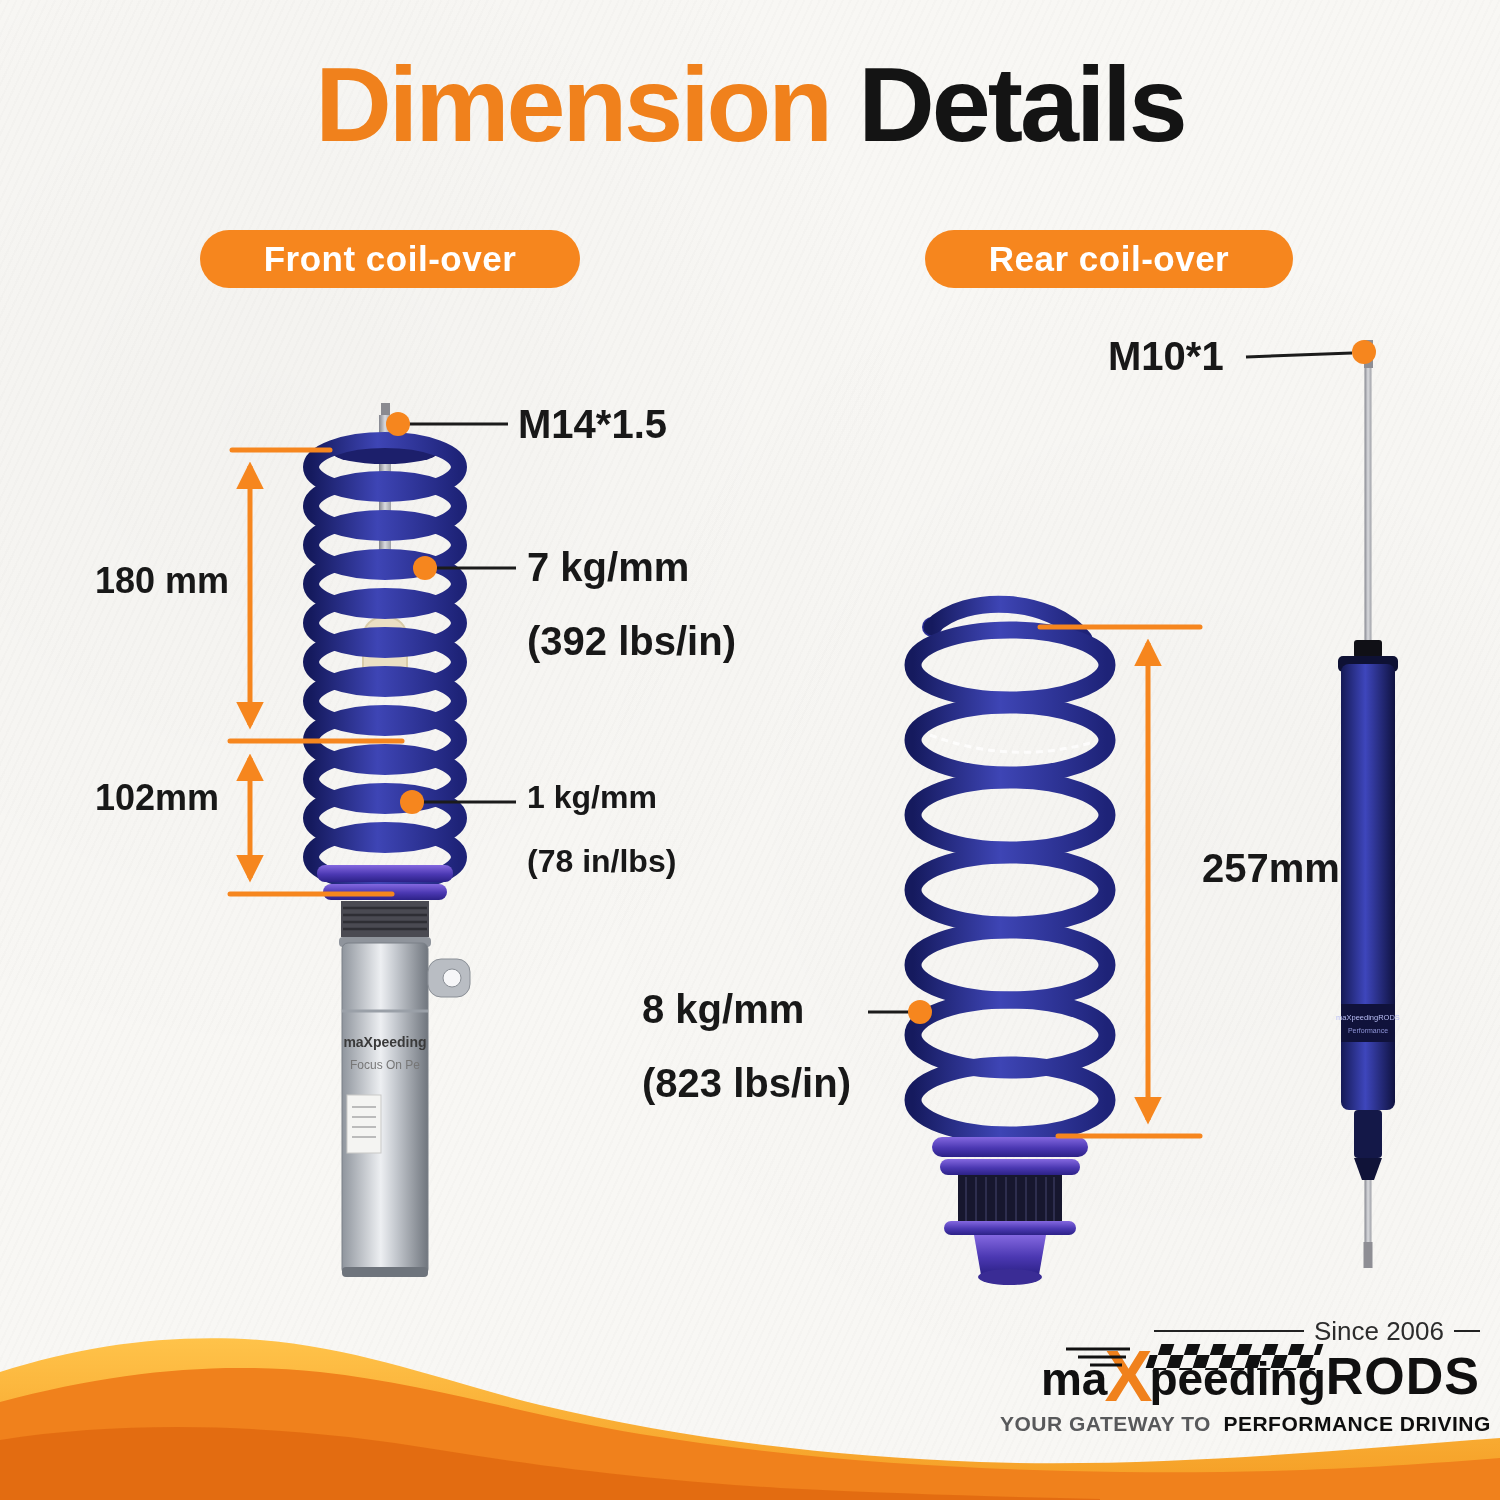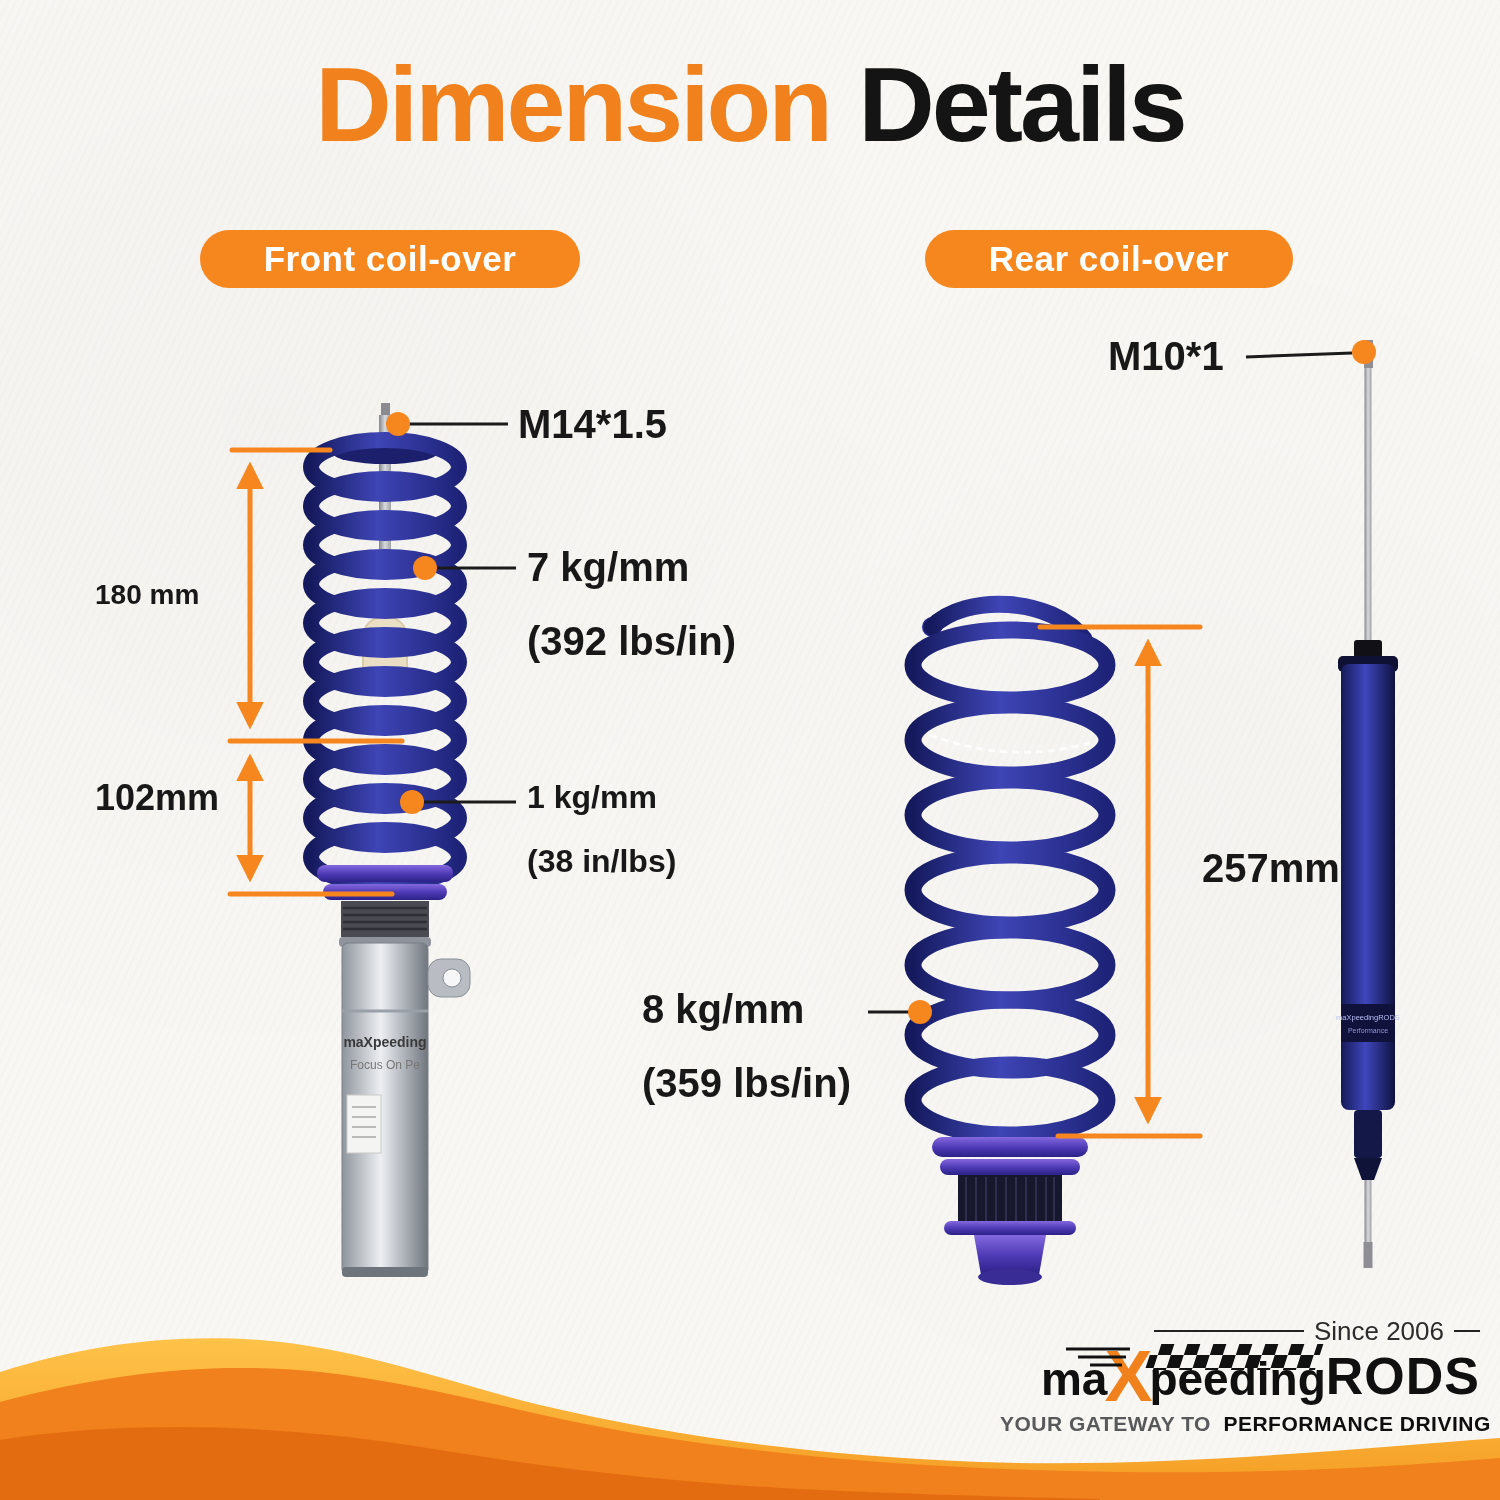--- a/index.html
+++ b/index.html
@@ -29,21 +29,21 @@
     background:var(--accent); color:#fff; font-size:35px; font-weight:700;
     text-align:center; letter-spacing:.5px;
   }
   #badge-front{left:200px; top:230px; width:380px;}
   #badge-rear {left:925px; top:230px; width:368px;}
 
   
   .lbl{position:absolute; color:var(--ink); font-weight:700; white-space:nowrap;}
   .lbl .sub{display:block; margin-top:25px;}
   #lbl-m14   {left:518px;  top:402px;  font-size:40px;}
-  #lbl-180   {left:95px;   top:560px;  font-size:28px;margin-top:19px;}
+  #lbl-180   {left:95px;   top:560px;  font-size:36px;}
   #lbl-102   {left:95px;   top:777px;  font-size:36px;}
   #lbl-rate7 {left:527px;  top:543px;  font-size:40px; line-height:1.22;}
   #lbl-rate1 {left:527px;  top:778px;  font-size:32px; line-height:1.22;}
   #lbl-m10   {left:1108px; top:334px;  font-size:40px;}
   #lbl-257   {left:1202px; top:846px;  font-size:40px;}
   #lbl-rate8 {left:642px;  top:985px;  font-size:40px; line-height:1.22;}
 
   .abs{position:absolute;}
   svg{display:block;}
 
@@ -266,29 +266,29 @@
   <div class="lbl" id="lbl-180">180 mm</div>
   <div class="lbl" id="lbl-102">102mm</div>
 
   <div class="lbl" id="lbl-rate7">
     <span>7 kg/mm</span>
     <span class="sub">(392 lbs/in)</span>
   </div>
 
   <div class="lbl" id="lbl-rate1">
     <span>1 kg/mm</span>
-    <span class="sub">(38 in/lbs)</span>
+    <span class="sub">(78 in/lbs)</span>
   </div>
 
   <div class="lbl" id="lbl-m10">M10*1</div>
   <div class="lbl" id="lbl-257">257mm</div>
 
   <div class="lbl" id="lbl-rate8">
     <span>8 kg/mm</span>
-    <span class="sub">(359 lbs/in)</span>
+    <span class="sub">(823 lbs/in)</span>
   </div>
 
   <svg class="abs" style="left:0; top:1310px;" width="1500" height="190" viewBox="0 0 1500 190">
     <defs>
       <linearGradient id="waveYellow" x1="0" y1="0" x2="0" y2="1">
         <stop offset="0" stop-color="#FFC34A"></stop>
           <stop offset="1" stop-color="#F49B22"></stop>
       </linearGradient>
     </defs>
     <path fill="url(#waveYellow)" d="M0 62 C 90 34, 170 24, 260 30 C 360 38, 440 70, 540 95 C 680 128, 820 146, 980 152 C 1160 158, 1340 140, 1500 128 L1500 190 L0 190 Z"></path>

